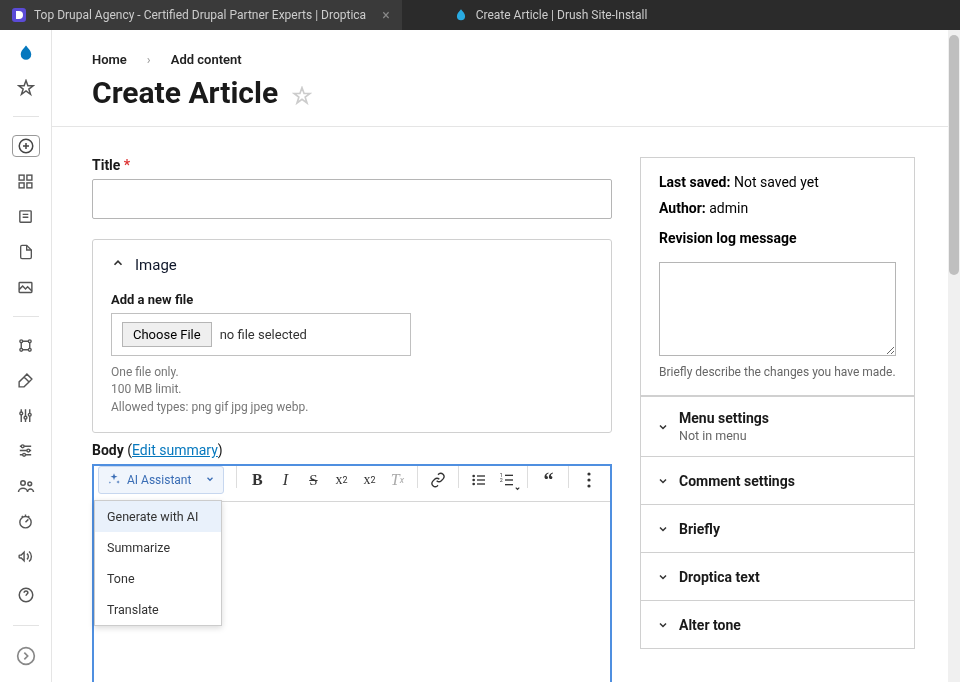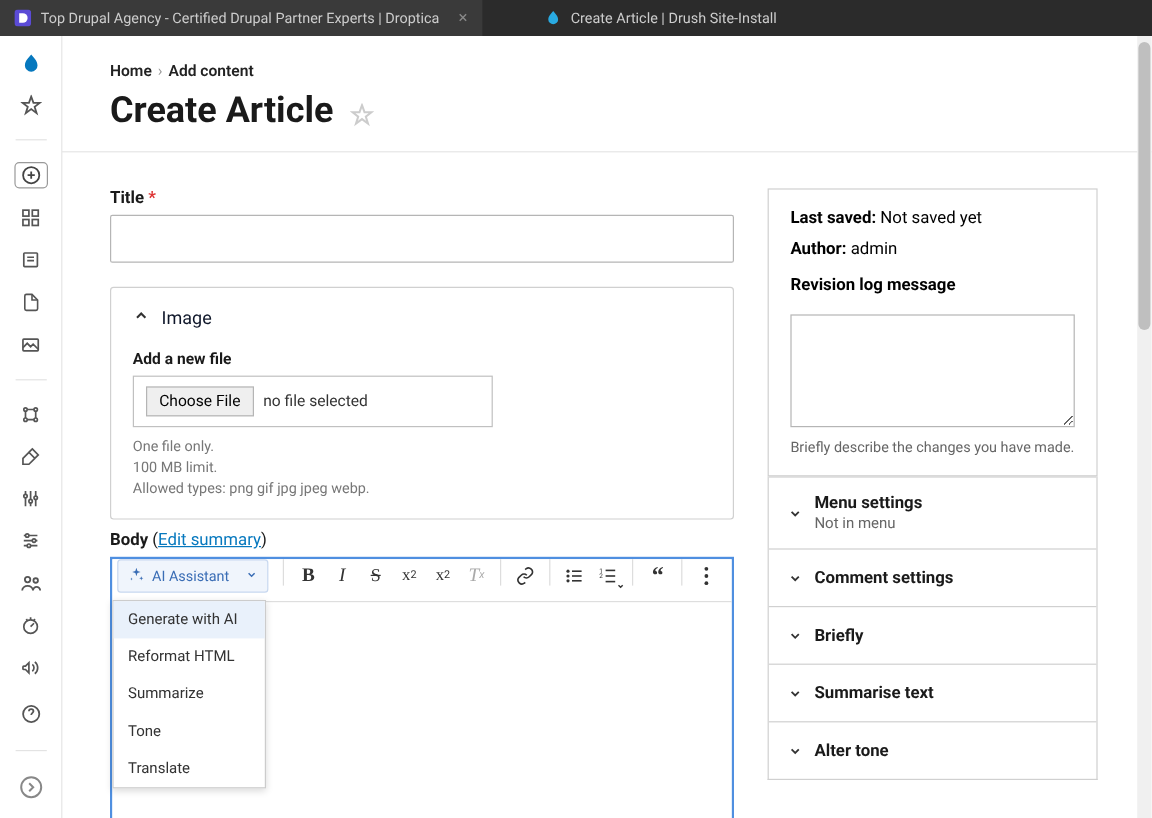--- a/index.html
+++ b/index.html
@@ -11,21 +11,21 @@
 .tab-close{color:#888;font-size:14px;margin-left:8px}
 .tab2{margin-left:40px}
 .workspace{display:flex;height:652px;background:#fff}
 .rail{width:52px;border-right:1px solid #e5e5e5;display:flex;flex-direction:column;align-items:center;padding-top:12px;gap:14px;background:#fff;position:relative}
 .rail-icon{width:28px;height:28px;display:flex;align-items:center;justify-content:center;color:#555;cursor:pointer;border-radius:4px}
 .rail-icon.active{border:1px solid #999}
 .rail-sep{width:26px;height:1px;background:#e3e3e3;margin:4px 0}
 .rail-bottom{margin-top:auto;margin-bottom:12px;display:flex;flex-direction:column;gap:12px;align-items:center}
 .content{flex:1;overflow:auto;position:relative}
 .header-bar{padding:22px 40px 16px}
-.breadcrumb{font-size:13px;color:#222;display:flex;align-items:center;gap:5px;font-weight:600}
+.breadcrumb{font-size:13px;color:#222;display:flex;align-items:center;gap:20px;font-weight:600}
 .breadcrumb span.sep{color:#999;font-weight:400}
 .page-title{display:flex;align-items:flex-end;gap:14px;margin-top:8px}
 .page-title h1{font-size:30px;font-weight:700;color:#1a1a1a}
 .star-icon{color:#ccc}
 .divider{height:1px;background:#e5e5e5;margin:0}
 .form-area{display:flex;padding:30px 40px;gap:28px}
 .main-col{flex:1;max-width:520px}
 .field-label{font-size:14px;font-weight:700;color:#1a1a1a;margin-bottom:6px}
 .req{color:#d33}
 .text-input{width:100%;height:40px;border:1px solid #b5b5b5;border-radius:2px;padding:0 10px;font-size:14px}
@@ -301,21 +301,20 @@
                   <circle cx="2" cy="2" r="1.6"></circle>
                   <circle cx="2" cy="8" r="1.6"></circle>
                   <circle cx="2" cy="14" r="1.6"></circle>
                 </svg>
               </div>
           </div>
           <div class="editor-body"></div>
 
           <div class="ai-menu">
             <div class="ai-menu-item sel">Generate with AI</div>
-            <div class="ai-menu-item">Reformat HTML</div>
             <div class="ai-menu-item">Summarize</div>
             <div class="ai-menu-item">Tone</div>
             <div class="ai-menu-item">Translate</div>
           </div>
         </div>
       </div>
 
       <div class="side-col">
         <div class="meta-box">
           <div class="row"><b>Last saved:</b> <span>Not saved yet</span></div>
@@ -343,21 +342,21 @@
           <div class="acc-item">
             <span class="chev"><svg width="12" height="12" viewBox="0 0 24 24" fill="none" stroke="#333" stroke-width="3">
                   <path d="M6 9l6 6 6-6"></path>
                 </svg></span>
             <div class="acc-title">Briefly</div>
           </div>
           <div class="acc-item">
             <span class="chev"><svg width="12" height="12" viewBox="0 0 24 24" fill="none" stroke="#333" stroke-width="3">
                   <path d="M6 9l6 6 6-6"></path>
                 </svg></span>
-            <div class="acc-title">Summarise text</div>
+            <div class="acc-title">Droptica text</div>
           </div>
           <div class="acc-item">
             <span class="chev"><svg width="12" height="12" viewBox="0 0 24 24" fill="none" stroke="#333" stroke-width="3">
                   <path d="M6 9l6 6 6-6"></path>
                 </svg></span>
             <div class="acc-title">Alter tone</div>
           </div>
         </div>
       </div>
     </div>

